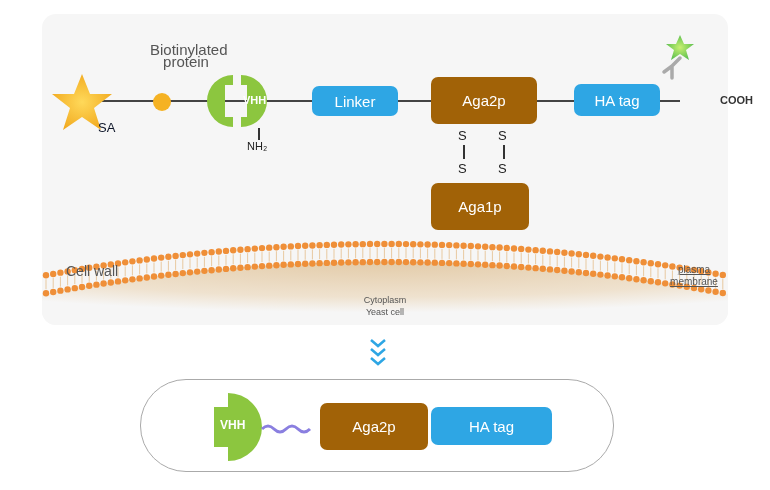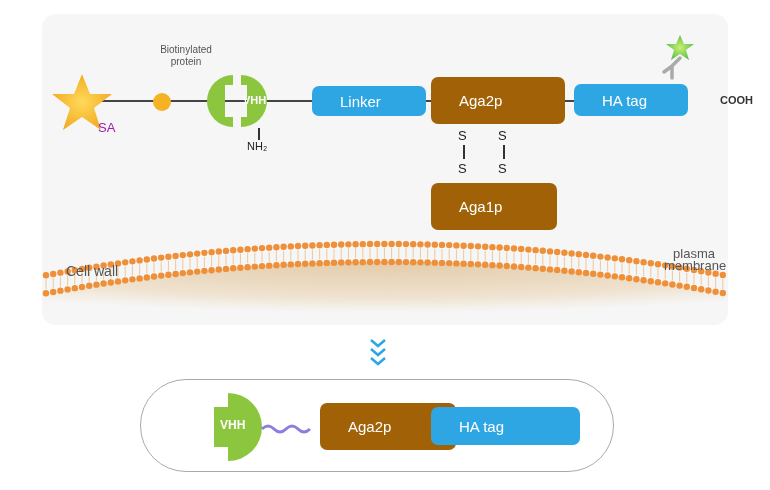--- a/index.html
+++ b/index.html
@@ -1,22 +1,22 @@
 <!DOCTYPE html>
 <html><head>
 <meta charset="utf-8">
 <style>
   html, body { margin:0; padding:0; background:#ffffff; }
   body { width:770px; height:490px; position:relative; overflow:hidden; font-family:"Liberation Sans", sans-serif; }
   #stage { position:absolute; left:0; top:0; width:770px; height:490px; }
   .panel { position:absolute; left:42px; top:14px; width:686px; height:311px; background:#f6f6f6; border-radius:14px; overflow:hidden; }
-  .box { position:absolute; display:flex; align-items:center; color:#fff; font-size:15px; border-radius:7px;padding-left:28px; }
+  .box { position:absolute; display:flex; align-items:center; justify-content:center; color:#fff; font-size:15px; border-radius:7px; }
   .blue { background:#2ea6e4; }
   .orange { background:#a16207; }
-  .lbl { position:absolute; color:#555; font-size:10px; text-align:center; line-height:12px; }
+  .lbl { position:absolute; color:#555; font-size:15px; text-align:center; line-height:12px; }
   .dark { color:#333; }
   .ss { position:absolute; font-size:13px; color:#222; text-align:center; line-height:14px; }
   .vline { position:absolute; width:1.5px; background:#333; }
   .hline { position:absolute; height:1.5px; background:#444; }
   .pill { position:absolute; left:140px; top:379px; width:472px; height:91px; border:1.5px solid #aaa; border-radius:46px; background:#fff; }
 </style>
 </head>
 <body>
 
 <div id="stage">
@@ -325,21 +325,21 @@
 
   <svg style="position:absolute;left:50px;top:70px" width="64" height="64">
     <defs>
         <radialGradient id="sg" cx="50%" cy="50%" r="60%">
           <stop offset="0%" stop-color="#ffd95a"></stop>
           <stop offset="100%" stop-color="#f0a51a"></stop>
         </radialGradient>
       </defs>
     <polygon points="32,4 40,24 62,24 44,38 51,60 32,47 13,60 20,38 2,24 24,24" fill="url(#sg)"></polygon>
   </svg>
-  <div class="lbl dark" style="left:98px;top:122px;font-size:13px;color:#a21caf;">SA</div>
+  <div class="lbl dark" style="left:98px;top:122px;font-size:13px;color:#0f172a;">SA</div>
 
   <div class="lbl" style="left:150px;top:44px;width:72px;">
     <div>Biotinylated</div>
     <div>protein</div>
   </div>
   <svg style="position:absolute;left:130px;top:74px" width="56" height="56">
     <path d="M30,2 A26,26 0 1,0 30,54 A18,18 0 1,1 30,2 Z" fill="#666"></path>
     <circle cx="32" cy="28" r="9" fill="#f5b223"></circle>
   </svg>
 
@@ -380,23 +380,27 @@
     <defs>
         <radialGradient id="gg" cx="50%" cy="50%" r="60%">
           <stop offset="0%" stop-color="#c8f070"></stop>
           <stop offset="100%" stop-color="#4cb84a"></stop>
         </radialGradient>
       </defs>
     <polygon points="30,3 34,12 44,12 36,18 39,28 30,22 21,28 24,18 16,12 26,12" fill="url(#gg)"></polygon>
   </svg>
 
   <div class="lbl" style="left:66px;top:265px;font-size:14px;">Cell wall</div>
-  <div class="lbl" style="left:664px;top:248px;width:60px;font-size:13px;">
+  <div class="lbl" style="left:664px;top:264px;width:60px;font-size:10px;text-decoration:underline;">
     <div>plasma</div>
     <div>membrane</div>
+  </div>
+  <div class="lbl" style="left:345px;top:294px;width:80px;font-size:9px;">
+    <div>Cytoplasm</div>
+    <div>Yeast cell</div>
   </div>
 
   <svg style="position:absolute;left:368px;top:338px" width="20" height="30">
     <path d="M3,2 L10,8 L17,2" stroke="#2ea6e4" stroke-width="2.5" fill="none"></path>
     <path d="M3,11 L10,17 L17,11" stroke="#2ea6e4" stroke-width="2.5" fill="none"></path>
     <path d="M3,20 L10,26 L17,20" stroke="#2ea6e4" stroke-width="2.5" fill="none"></path>
   </svg>
 
   <div class="pill"></div>
   <svg style="position:absolute;left:214px;top:393px" width="110" height="68">

